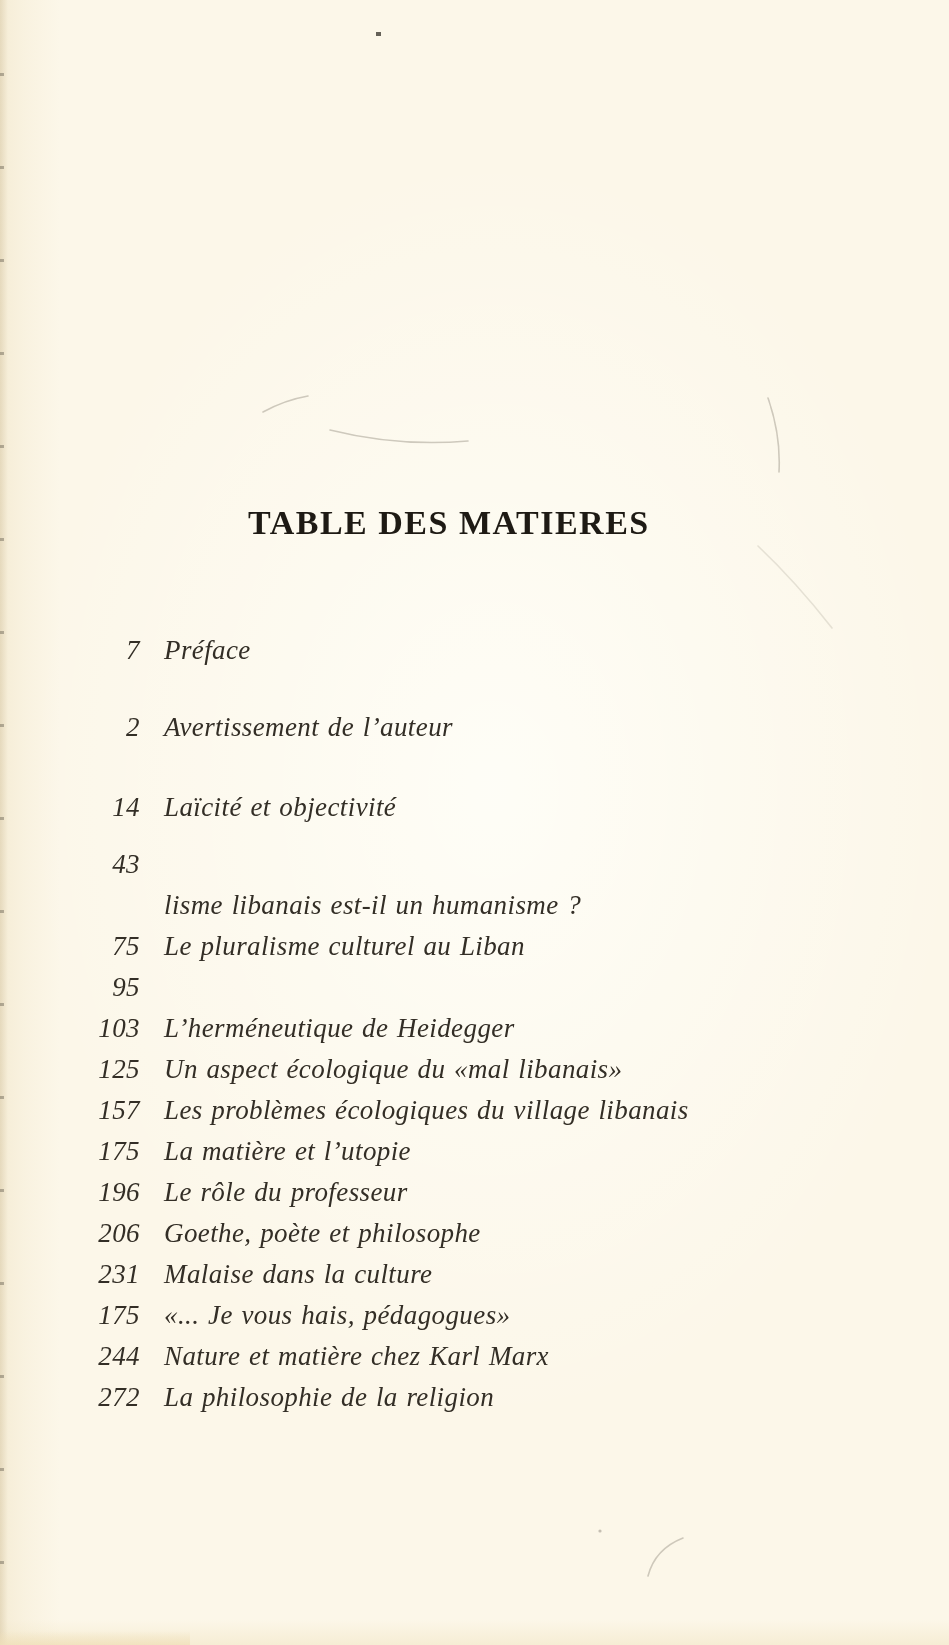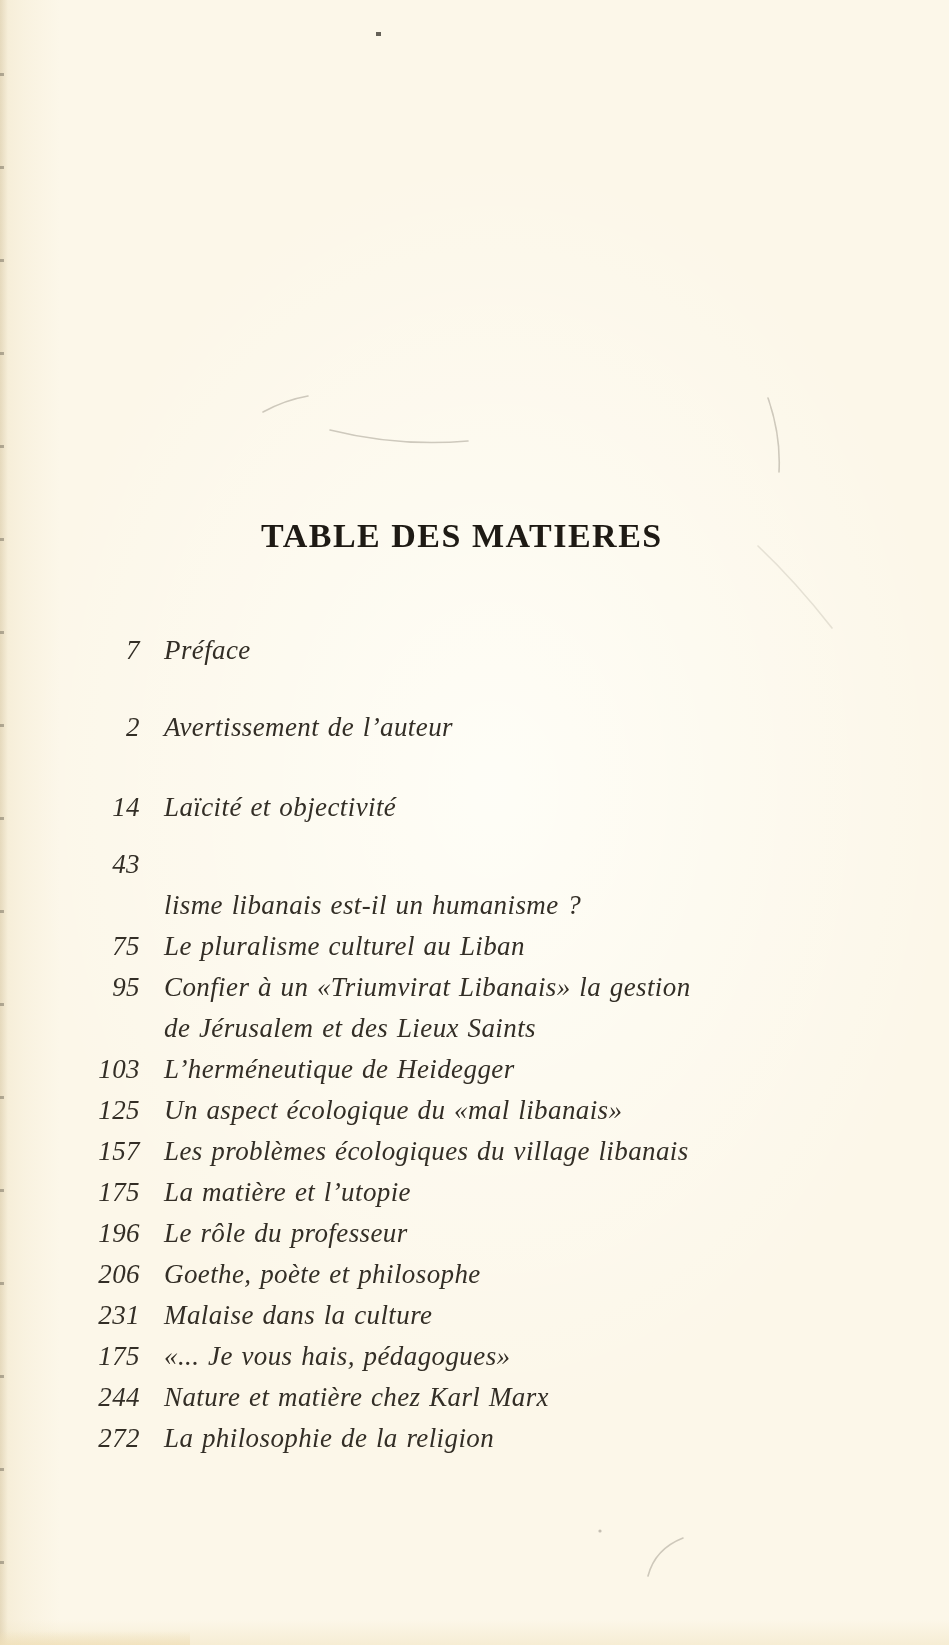--- a/index.html
+++ b/index.html
@@ -33,21 +33,21 @@
       rgba(0,0,0,0) 76px, rgba(0,0,0,0) 93px);
   }
   .bottom-left-shade {
     position: absolute; left: 0; bottom: 0; width: 190px; height: 14px;
     background: linear-gradient(to top, rgba(240,224,186,0.8), rgba(240,224,186,0));
   }
 
   .page-title {
     position: absolute;
     left: 244px; top: 500px;
-    margin: 17px;
+    margin: 4px;
     font-size: 34px;
     font-weight: bold;
     letter-spacing: 1.5px;
     color: #1e1a14;
     white-space: nowrap;
   }
 
   .toc {
     position: absolute;
     left: 78px; top: 630px; right: 50px;
@@ -102,21 +102,20 @@
     <div class="title"><br><span>lisme libanais est-il un humanisme ?</span></div>
   </div>
 
   <div class="toc-row">
     <div class="num">75</div>
     <div class="title">Le pluralisme culturel au Liban</div>
   </div>
 
   <div class="toc-row">
     <div class="num">95</div>
-    <div class="title"><span>Confier à un «Triumvirat Libanais» la gestion</span><br><span>de Jérusalem et des Lieux Saints</span></div>
   </div>
 
   <div class="toc-row">
     <div class="num">103</div>
     <div class="title">L’herméneutique de Heidegger</div>
   </div>
 
   <div class="toc-row">
     <div class="num">125</div>
     <div class="title">Un aspect écologique du «mal libanais»</div>

